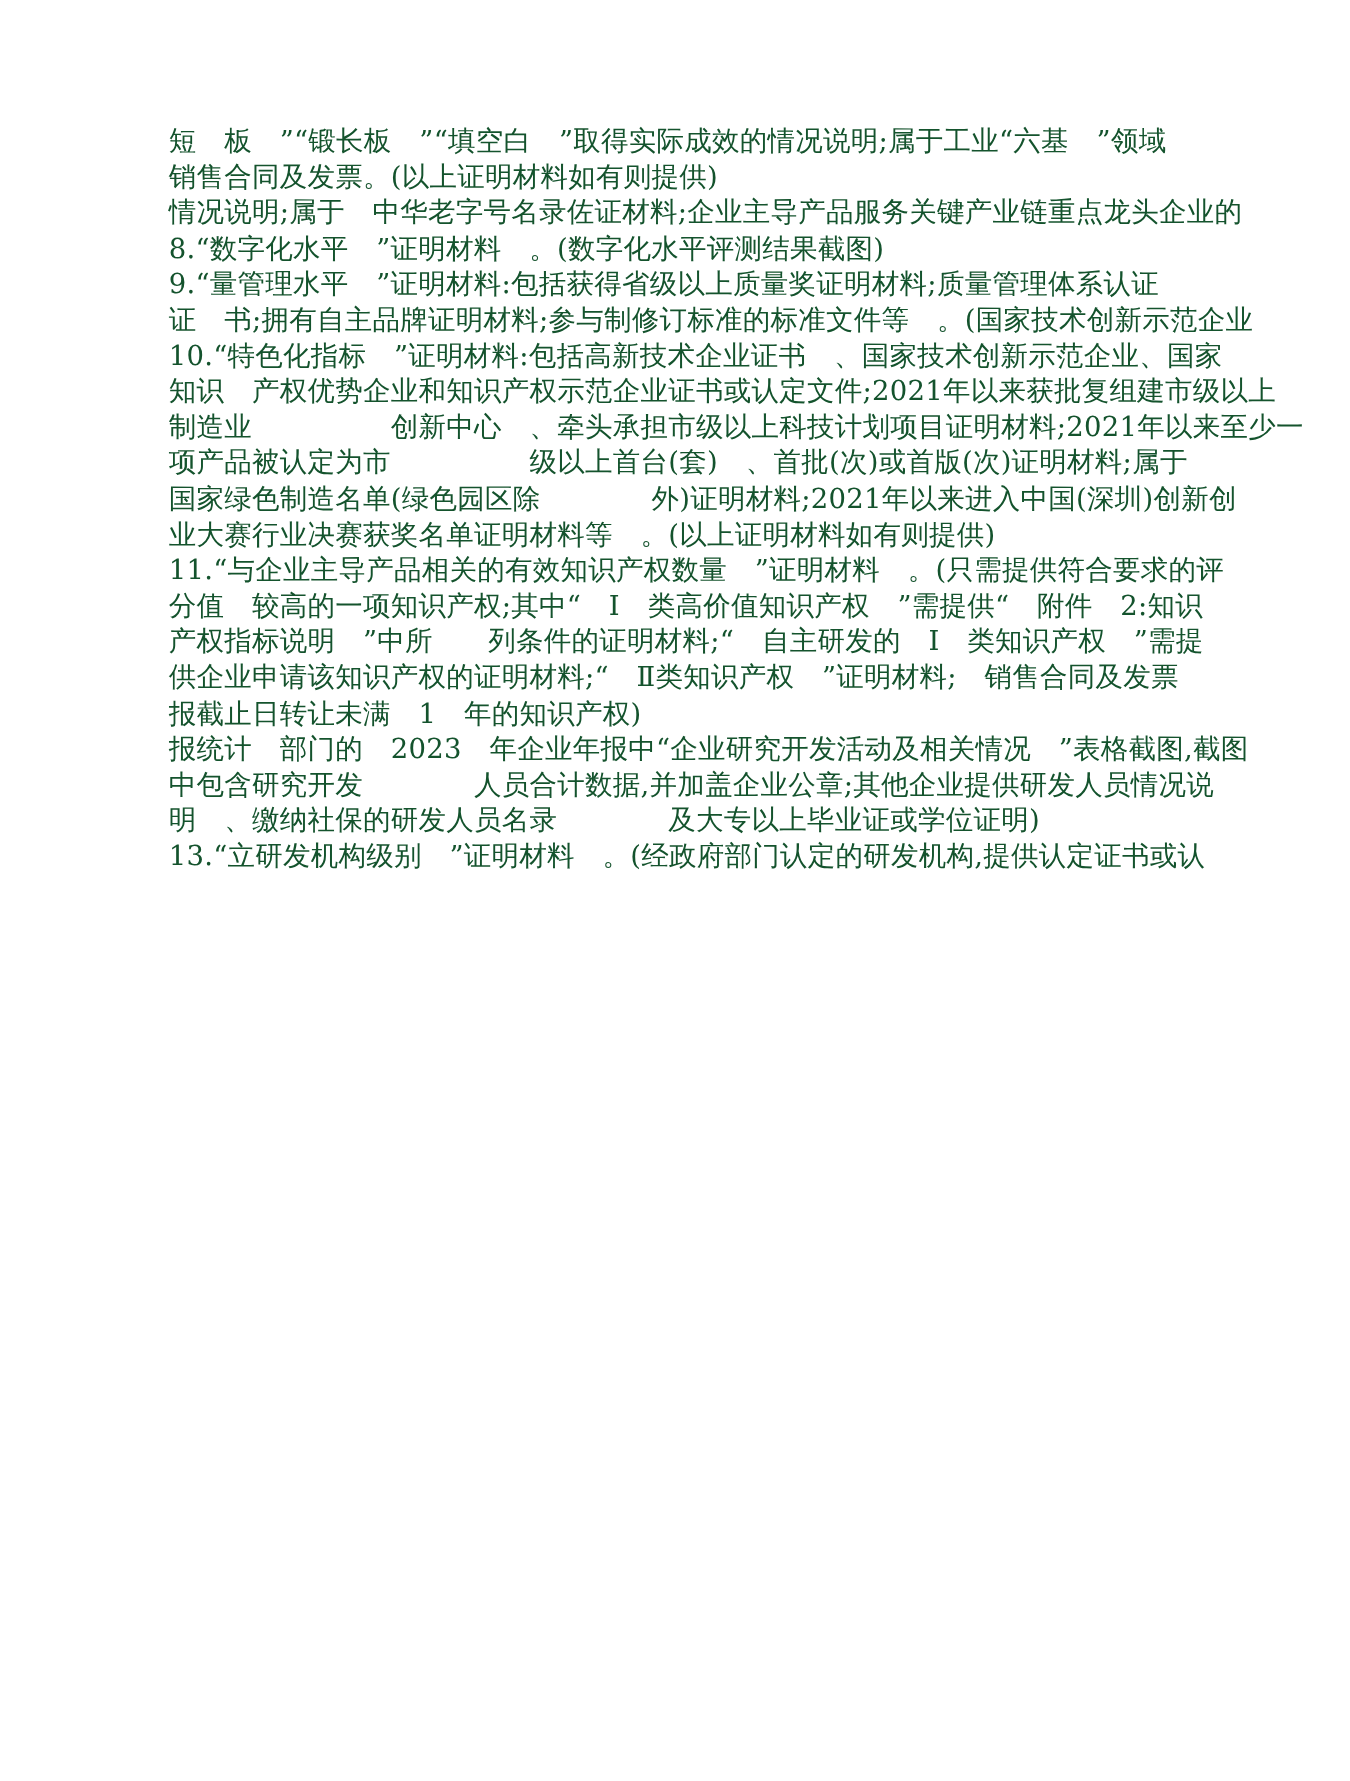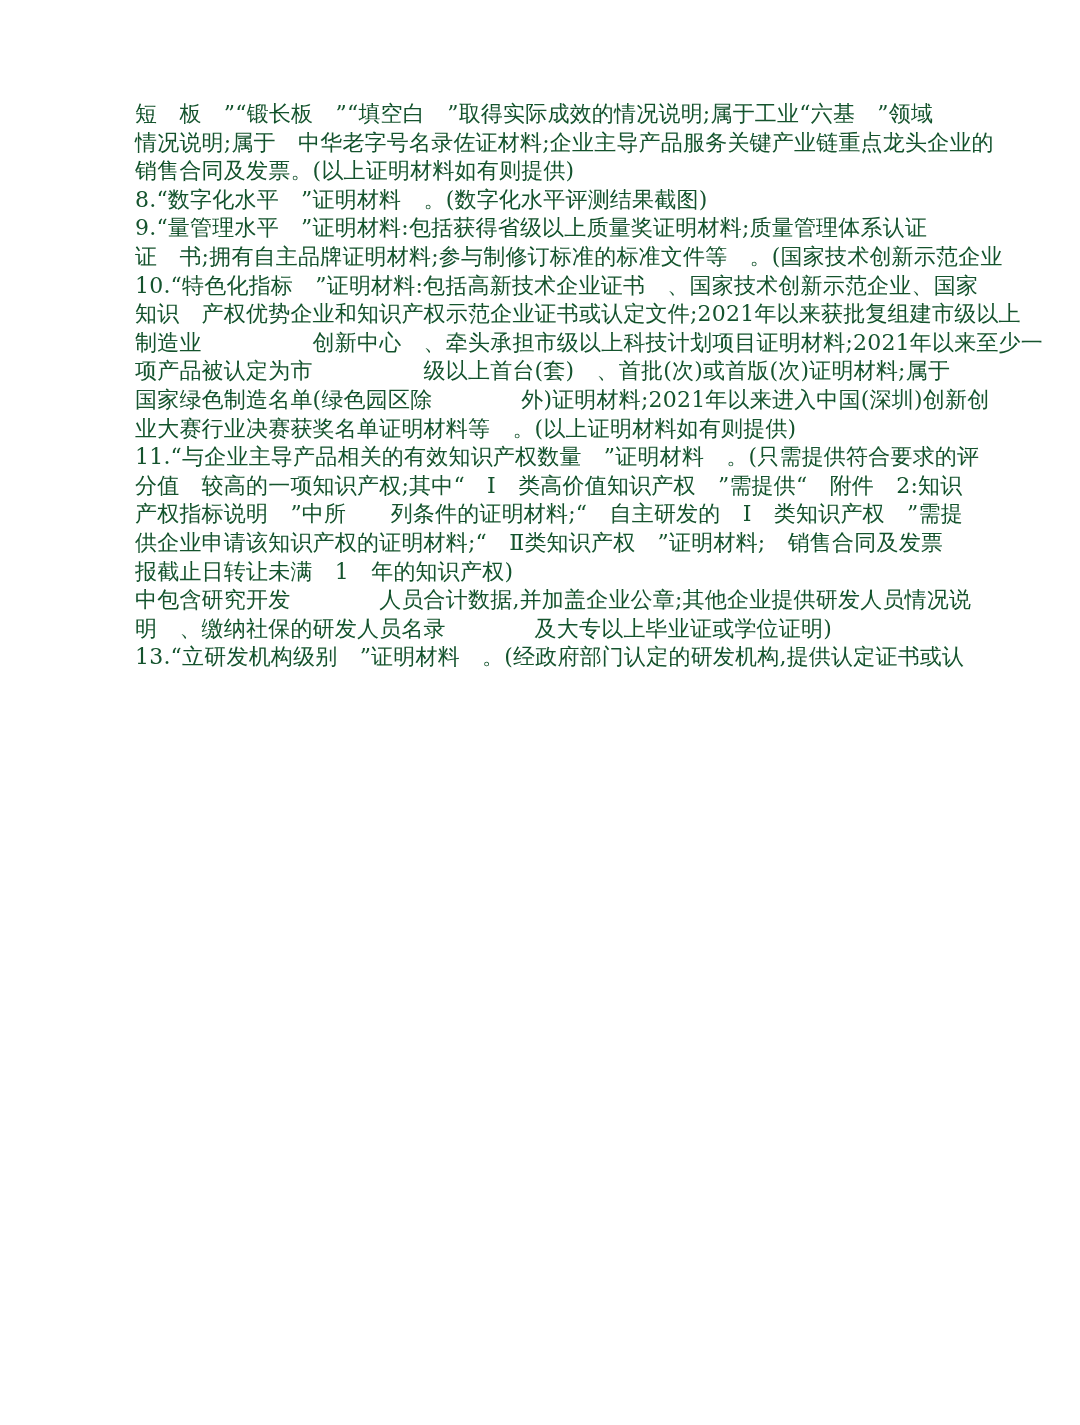--- a/index.html
+++ b/index.html
@@ -29,33 +29,34 @@
     white-space: pre;
     min-height: 28.6px;
   }
 </style>
 </head>
 <body>
 
 <div class="page">
   <div class="text-block">
     <div class="line">短　板　”“锻长板　”“填空白　”取得实际成效的情况说明;属于工业“六基　”领域</div>
+    <div class="line">销售合同及发票。(以上证明材料如有则提供)</div>
     <div class="line">情况说明;属于　中华老字号名录佐证材料;企业主导产品服务关键产业链重点龙头企业的</div>
-    <div class="line">销售合同及发票。(以上证明材料如有则提供)</div>
     <div class="line">8.“数字化水平　”证明材料　。(数字化水平评测结果截图)</div>
     <div class="line">9.“量管理水平　”证明材料:包括获得省级以上质量奖证明材料;质量管理体系认证</div>
     <div class="line">证　书;拥有自主品牌证明材料;参与制修订标准的标准文件等　。(国家技术创新示范企业</div>
     <div class="line">10.“特色化指标　”证明材料:包括高新技术企业证书　、国家技术创新示范企业、国家</div>
     <div class="line">知识　产权优势企业和知识产权示范企业证书或认定文件;2021年以来获批复组建市级以上</div>
     <div class="line">制造业　　　　　创新中心　、牵头承担市级以上科技计划项目证明材料;2021年以来至少一</div>
     <div class="line">项产品被认定为市　　　　　级以上首台(套)　、首批(次)或首版(次)证明材料;属于</div>
     <div class="line">国家绿色制造名单(绿色园区除　　　　外)证明材料;2021年以来进入中国(深圳)创新创</div>
     <div class="line">业大赛行业决赛获奖名单证明材料等　。(以上证明材料如有则提供)</div>
     <div class="line">11.“与企业主导产品相关的有效知识产权数量　”证明材料　。(只需提供符合要求的评</div>
     <div class="line">分值　较高的一项知识产权;其中“　Ⅰ　类高价值知识产权　”需提供“　附件　2:知识</div>
     <div class="line">产权指标说明　”中所　　列条件的证明材料;“　自主研发的　Ⅰ　类知识产权　”需提</div>
     <div class="line">供企业申请该知识产权的证明材料;“　Ⅱ类知识产权　”证明材料;　销售合同及发票</div>
     <div class="line">报截止日转让未满　1　年的知识产权)</div>
+    <div class="line">报统计　部门的　2023　年企业年报中“企业研究开发活动及相关情况　”表格截图,截图</div>
     <div class="line">中包含研究开发　　　　人员合计数据,并加盖企业公章;其他企业提供研发人员情况说</div>
     <div class="line">明　、缴纳社保的研发人员名录　　　　及大专以上毕业证或学位证明)</div>
     <div class="line">13.“立研发机构级别　”证明材料　。(经政府部门认定的研发机构,提供认定证书或认</div>
   </div>
 </div>
 
 </body></html>

